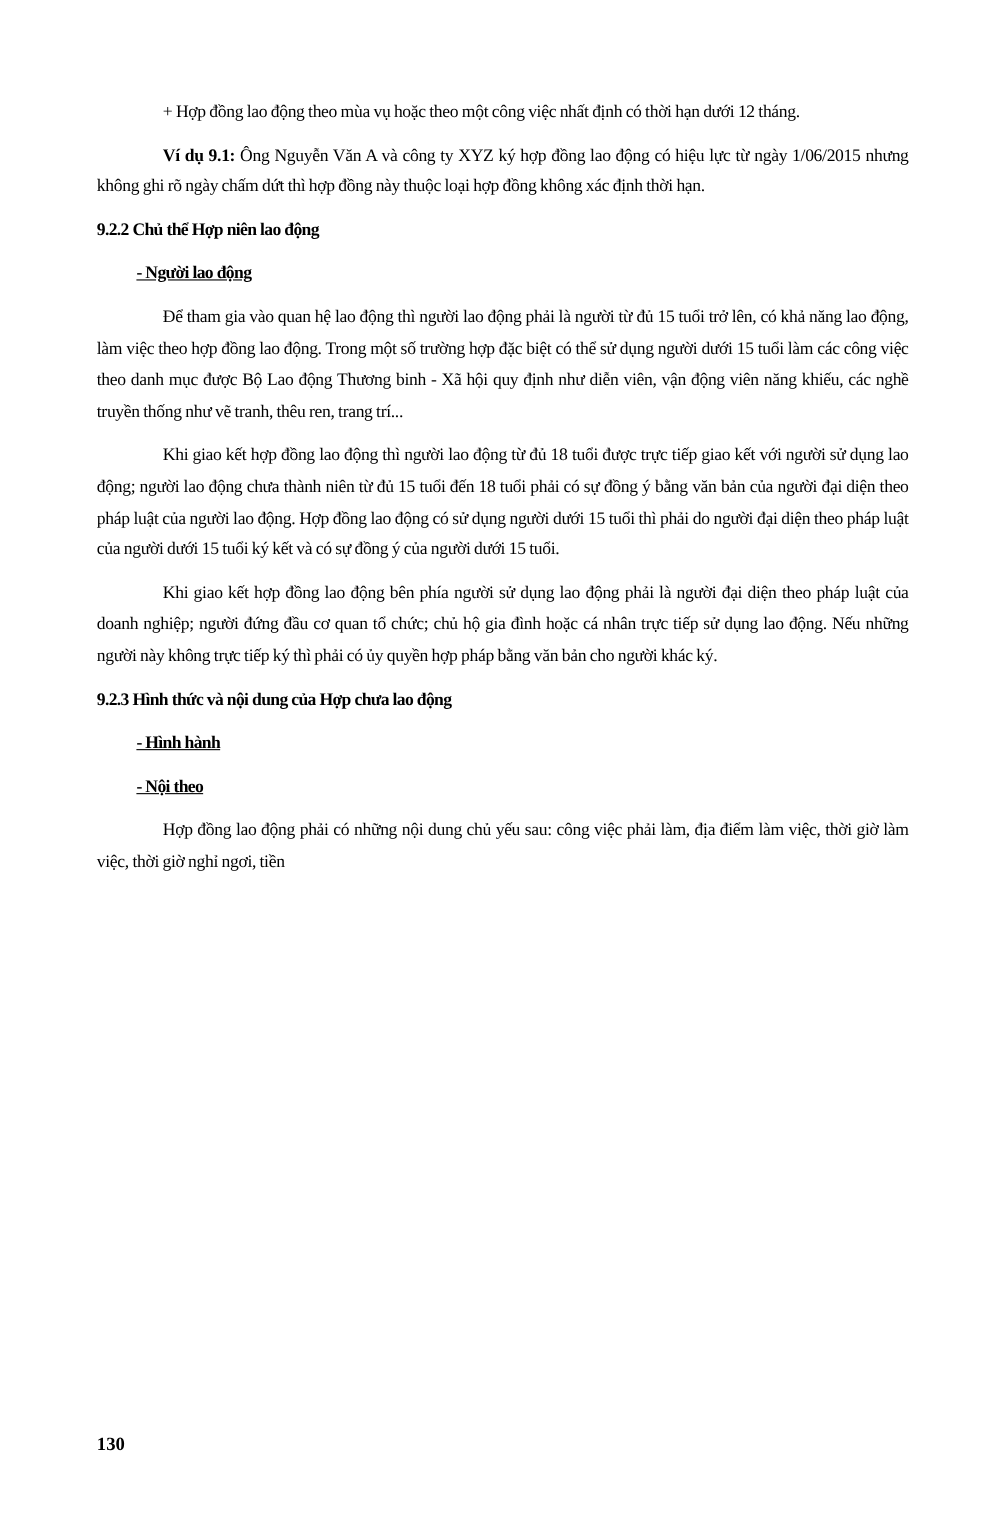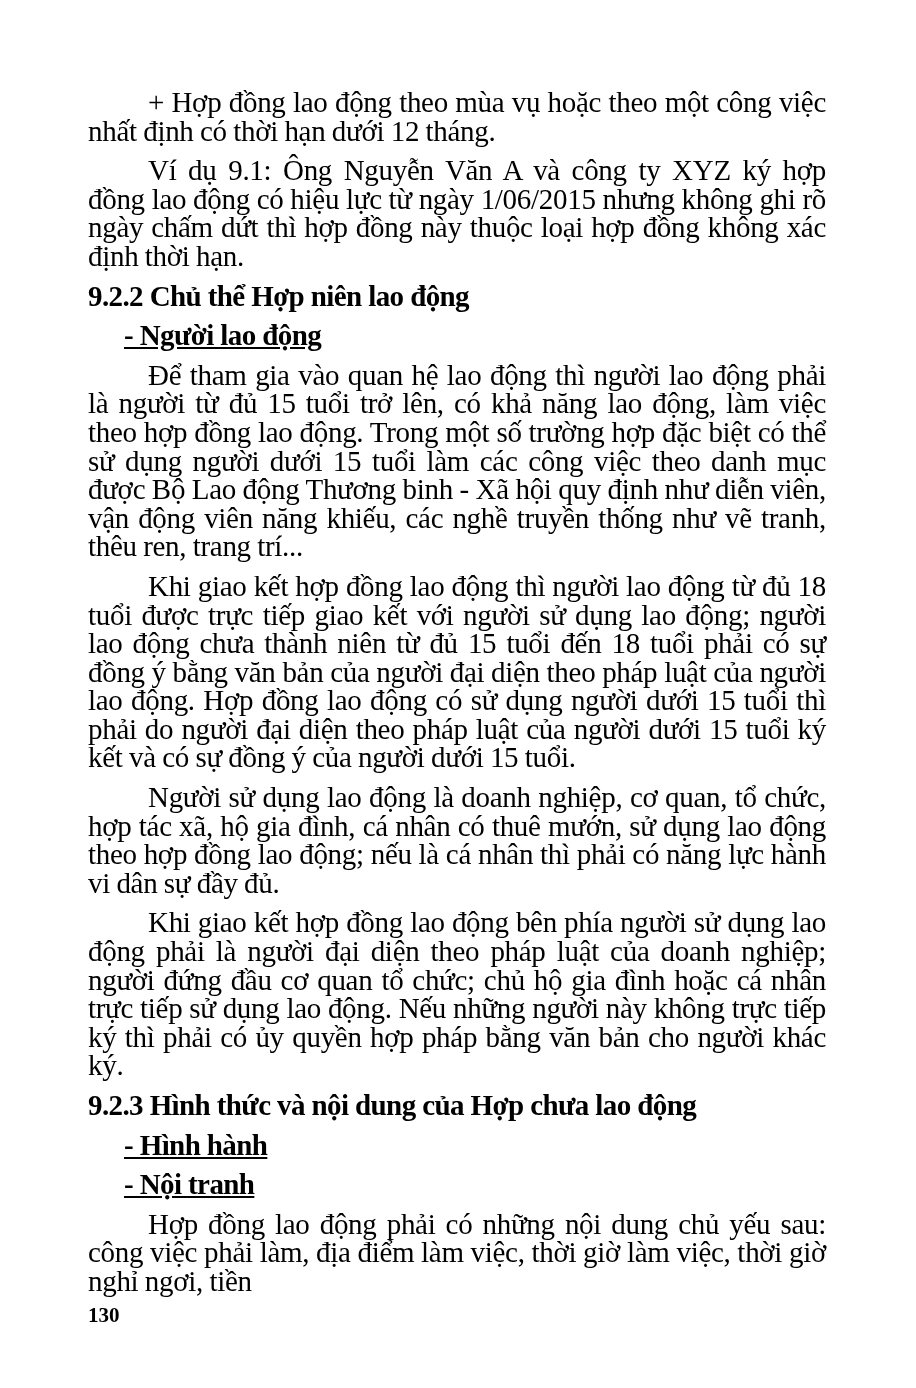--- a/index.html
+++ b/index.html
@@ -1,41 +1,40 @@
 <!DOCTYPE html>
 <html><head>
   <meta charset="utf-8">
   <style>
     html, body { margin: 0; padding: 0; background: #ffffff; }
     body { width: 916px; height: 1388px; position: relative; overflow: hidden; }
     .page {
       position: absolute; left: 88px; top: 88px; width: 738px;
       font-family: "Liberation Serif", serif;
-      font-size: 29px; line-height: 28.6px; color: #000;
+      font-size: 16px; line-height: 28.6px; color: #000;
     }
     .p { text-align: justify; text-indent: 60px; margin: 0 0 11px 0; letter-spacing: -0.3px; word-spacing: -0.5px; }
-    .p .b { font-weight: normal; }
+    .p .b { font-weight: bold; }
     .h2 { font-weight: bold; margin: 0 0 11px 0; letter-spacing: -0.6px; }
     .h3 { font-weight: bold; margin: 0 0 11px 36px; letter-spacing: -0.6px; text-decoration: underline; }
     .pagenum {
       position: absolute; left: 88px; top: 1303px;
-      font-family: "Liberation Serif", serif; font-weight: bold; font-size: 21px; color: #000;
+      font-family: "Liberation Serif", serif; font-weight: bold; font-size: 17px; color: #000;
     }
   </style>
 </head>
 <body>
 
 <div class="page">
   <p class="p">+ Hợp đồng lao động theo mùa vụ hoặc theo một công việc nhất định có thời hạn dưới 12 tháng.</p>
   <p class="p"><span class="b">Ví dụ 9.1:</span><span> Ông Nguyễn Văn A và công ty XYZ ký hợp đồng lao động có hiệu lực từ ngày 1/06/2015 nhưng không ghi rõ ngày chấm dứt thì hợp đồng này thuộc loại hợp đồng không xác định thời hạn.</span></p>
   <div class="h2">9.2.2 Chủ thể Hợp niên lao động</div>
   <div class="h3">- Người lao động</div>
   <p class="p">Để tham gia vào quan hệ lao động thì người lao động phải là người từ đủ 15 tuổi trở lên, có khả năng lao động, làm việc theo hợp đồng lao động. Trong một số trường hợp đặc biệt có thể sử dụng người dưới 15 tuổi làm các công việc theo danh mục được Bộ Lao động Thương binh - Xã hội quy định như diễn viên, vận động viên năng khiếu, các nghề truyền thống như vẽ tranh, thêu ren, trang trí...</p>
   <p class="p">Khi giao kết hợp đồng lao động thì người lao động từ đủ 18 tuổi được trực tiếp giao kết với người sử dụng lao động; người lao động chưa thành niên từ đủ 15 tuổi đến 18 tuổi phải có sự đồng ý bằng văn bản của người đại diện theo pháp luật của người lao động. Hợp đồng lao động có sử dụng người dưới 15 tuổi thì phải do người đại diện theo pháp luật của người dưới 15 tuổi ký kết và có sự đồng ý của người dưới 15 tuổi.</p>
-  <p class="p">Người sử dụng lao động là doanh nghiệp, cơ quan, tổ chức, hợp tác xã, hộ gia đình, cá nhân có thuê mướn, sử dụng lao động theo hợp đồng lao động; nếu là cá nhân thì phải có năng lực hành vi dân sự đầy đủ.</p>
   <p class="p">Khi giao kết hợp đồng lao động bên phía người sử dụng lao động phải là người đại diện theo pháp luật của doanh nghiệp; người đứng đầu cơ quan tổ chức; chủ hộ gia đình hoặc cá nhân trực tiếp sử dụng lao động. Nếu những người này không trực tiếp ký thì phải có ủy quyền hợp pháp bằng văn bản cho người khác ký.</p>
   <div class="h2">9.2.3 Hình thức và nội dung của Hợp chưa lao động</div>
   <div class="h3">- Hình hành</div>
-  <div class="h3">- Nội tranh</div>
+  <div class="h3">- Nội theo</div>
   <p class="p">Hợp đồng lao động phải có những nội dung chủ yếu sau: công việc phải làm, địa điểm làm việc, thời giờ làm việc, thời giờ nghỉ ngơi, tiền</p>
 </div>
 
 <div class="pagenum">130</div>
 
 </body></html>

